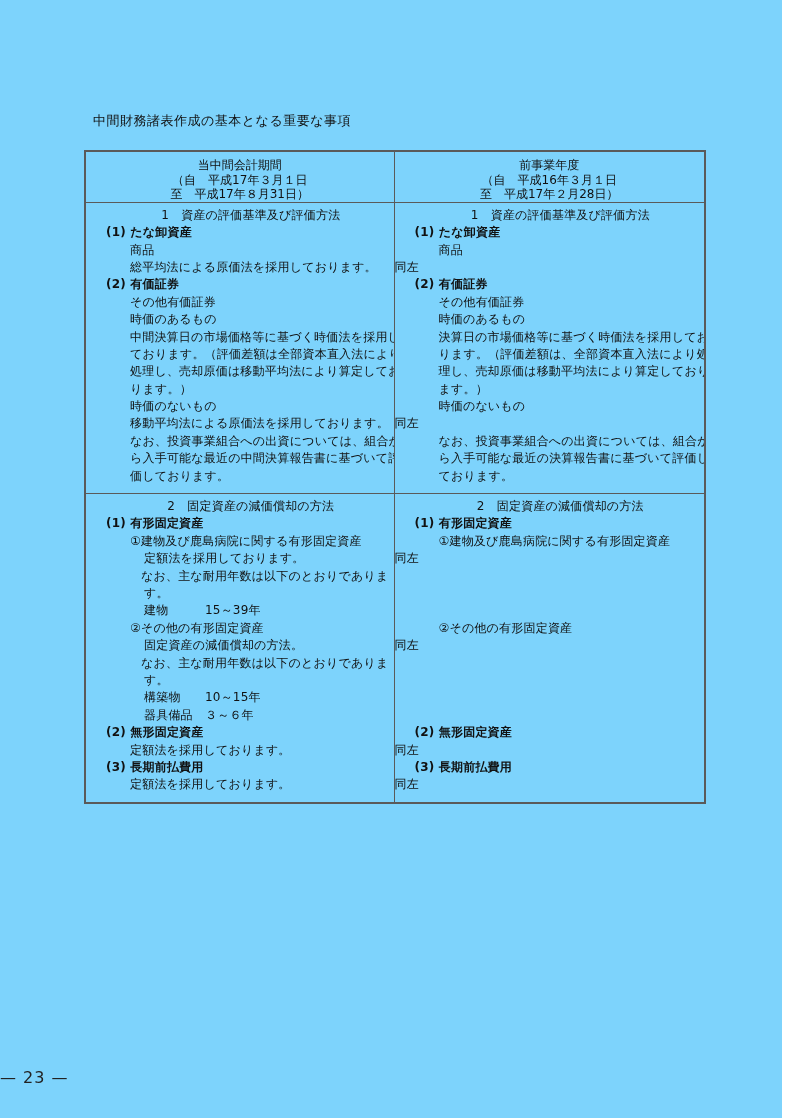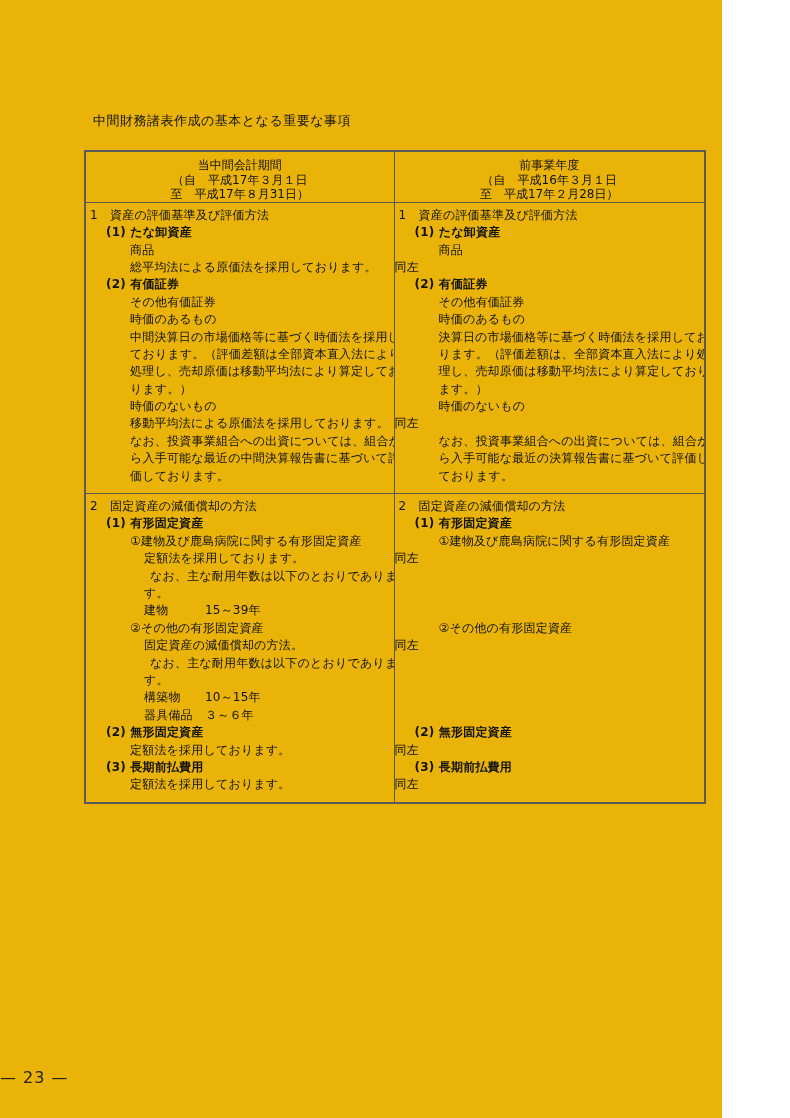--- a/index.html
+++ b/index.html
@@ -1,17 +1,17 @@
 <!DOCTYPE html>
 <html><head>
 <meta charset="utf-8">
 <style>
   html,body{margin:0;padding:0;background:#fff;}
   .page{
-    position:relative;width:722px;height:1118px;background:#eab308;
+    position:relative;width:782px;height:1118px;background:#7dd3fc;
     font-family:"DejaVu Sans",sans-serif;color:#111;overflow:hidden;
   }
   .doc-title{
     position:absolute;left:93px;top:112px;font-size:13px;letter-spacing:.5px;
     white-space:nowrap;
   }
   .policy-table{
     position:absolute;left:84px;top:150px;width:620px;
     border-collapse:collapse;table-layout:fixed;
     border:2px solid #5a5a5a;
@@ -21,25 +21,25 @@
   }
   .hrow td{
     height:43px;text-align:center;font-size:12px;line-height:14.6px;
     padding-top:6px;
   }
   .brow td{padding:4px 0 8px 0;}
   .ln{
     font-size:12px;line-height:17.4px;height:17.4px;
     white-space:nowrap;overflow:hidden;letter-spacing:.2px;
   }
-  .i0{padding-left:4px;}
+  .i0{padding-left:22px;text-align:center;}
   .i1{padding-left:20px;font-weight:bold;}
   .i2{padding-left:44px;}
   .i3{padding-left:58px;}
-  .i3f{padding-left:58px;text-indent:6px;}
+  .i3f{padding-left:40px;text-indent:6px;margin-left:9px;}
   .c{}
   .b{}
   .page-footer{
     position:absolute;top:1068px;left:0;width:100%;
     font-size:16px;letter-spacing:1px;color:#222;
   }
 </style>
 </head>
 <body>
 

